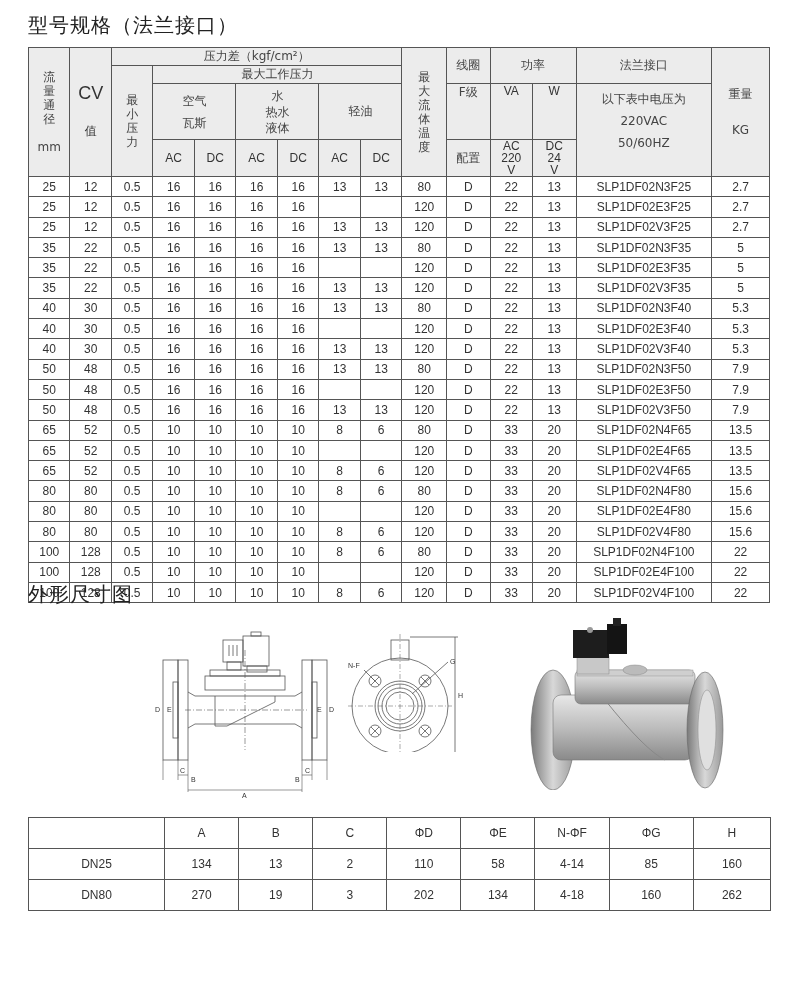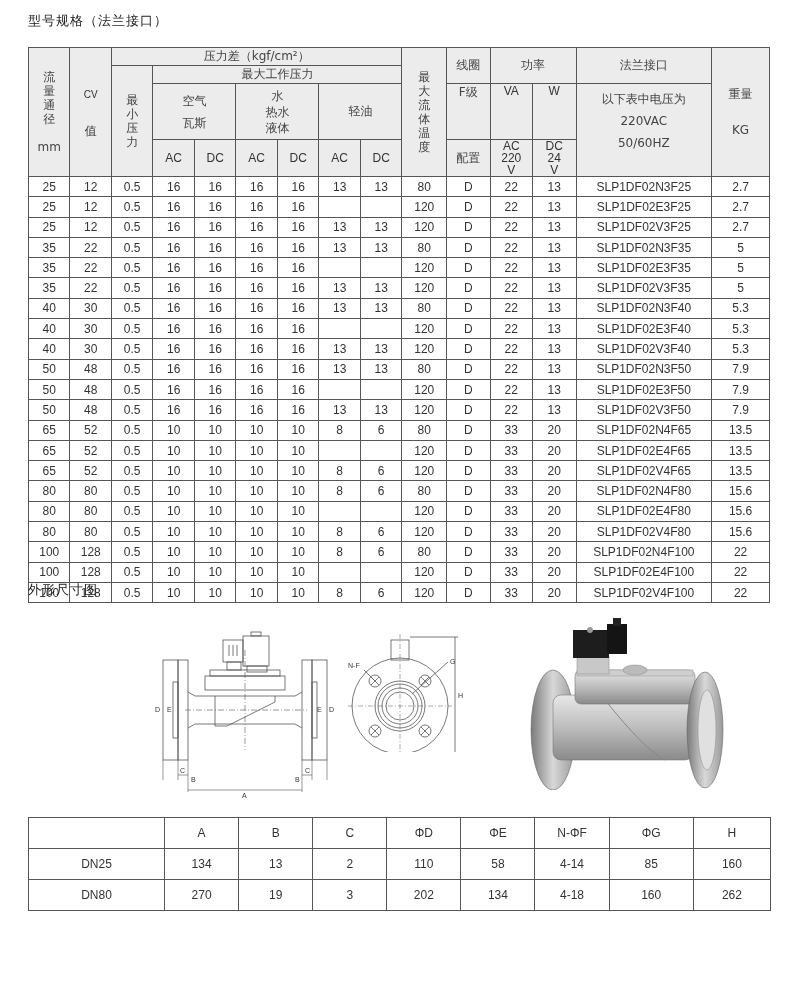--- a/index.html
+++ b/index.html
@@ -1,18 +1,18 @@
 <!DOCTYPE html>
 <html><head>
 <meta charset="utf-8">
 <style>
   html, body { margin: 0; padding: 0; background: #ffffff; }
   body { width: 790px; height: 1006px; position: relative; overflow: hidden;
          font-family: "Liberation Sans", "DejaVu Sans", sans-serif; color: #333; }
-  .title { position: absolute; font-size: 13px; color: #222; letter-spacing: 1px;
+  .title { position: absolute; font-size: 20px; color: #222; letter-spacing: 1px;
            font-family: "DejaVu Sans", sans-serif; font-weight: normal; }
   table { border-collapse: collapse; position: absolute; table-layout: fixed; }
   td, th { border: 1px solid #555; text-align: center; vertical-align: middle;
            padding: 0; font-weight: normal; font-size: 12px; color: #333;
            overflow: hidden; white-space: nowrap; }
   .spec thead th { background: #ececec; font-size: 12px; }
   .spec thead th.cjk { font-family: "DejaVu Sans", sans-serif; font-size: 12px; color: #444; }
   .vert { writing-mode: horizontal-tb; line-height: 14px; white-space: normal; }
   .spec tbody td { height: 19.3px; font-size: 12px; }
   .dims th, .dims td { height: 30px; font-size: 12px; }
@@ -48,21 +48,21 @@
         <div class="vert">
           <span>流</span><br>
           <span>量</span><br>
           <span>通</span><br>
           <span>径</span><br><br>
           <span>mm</span>
         </div>
       </th>
       <th rowspan="4">
         <div class="vert" style="line-height:18px;">
-          <span style="font-size:10px;">CV</span><br><br>
+          <span style="font-size:18px;">CV</span><br><br>
           <span class="cjk">值</span>
         </div>
       </th>
       <th colspan="7" class="cjk">压力差（kgf/cm²）</th>
       <th rowspan="4" class="cjk">
         <div class="vert">
           <span>最</span><br>
           <span>大</span><br>
           <span>流</span><br>
           <span>体</span><br>

